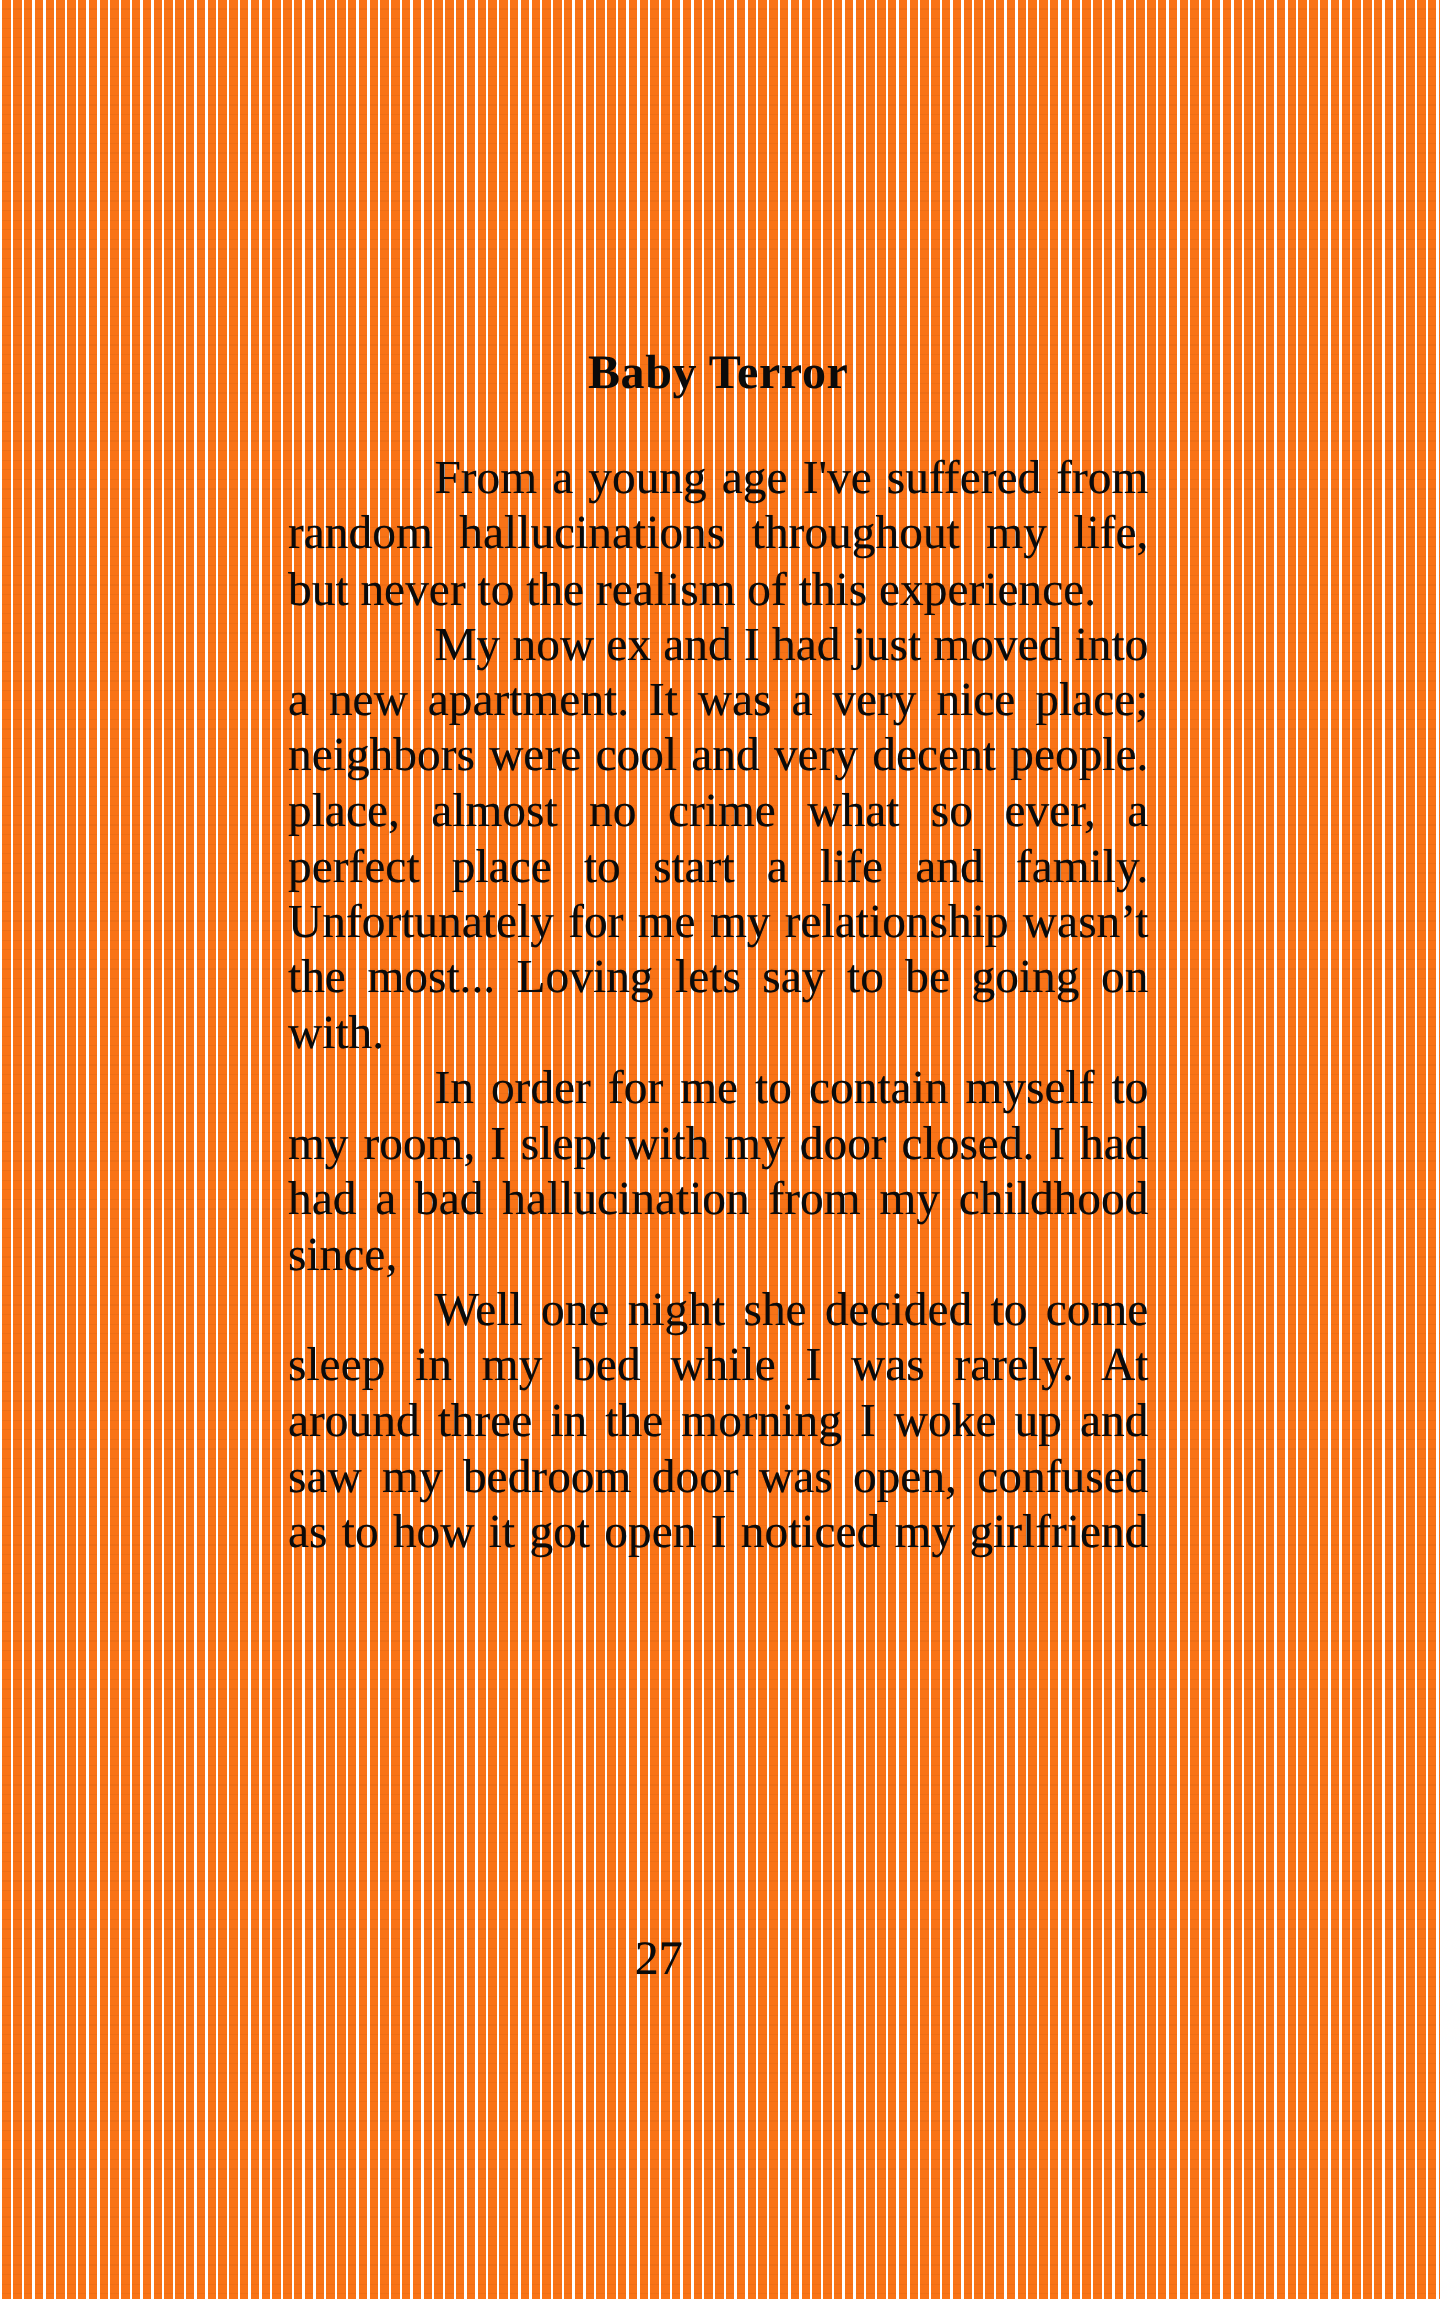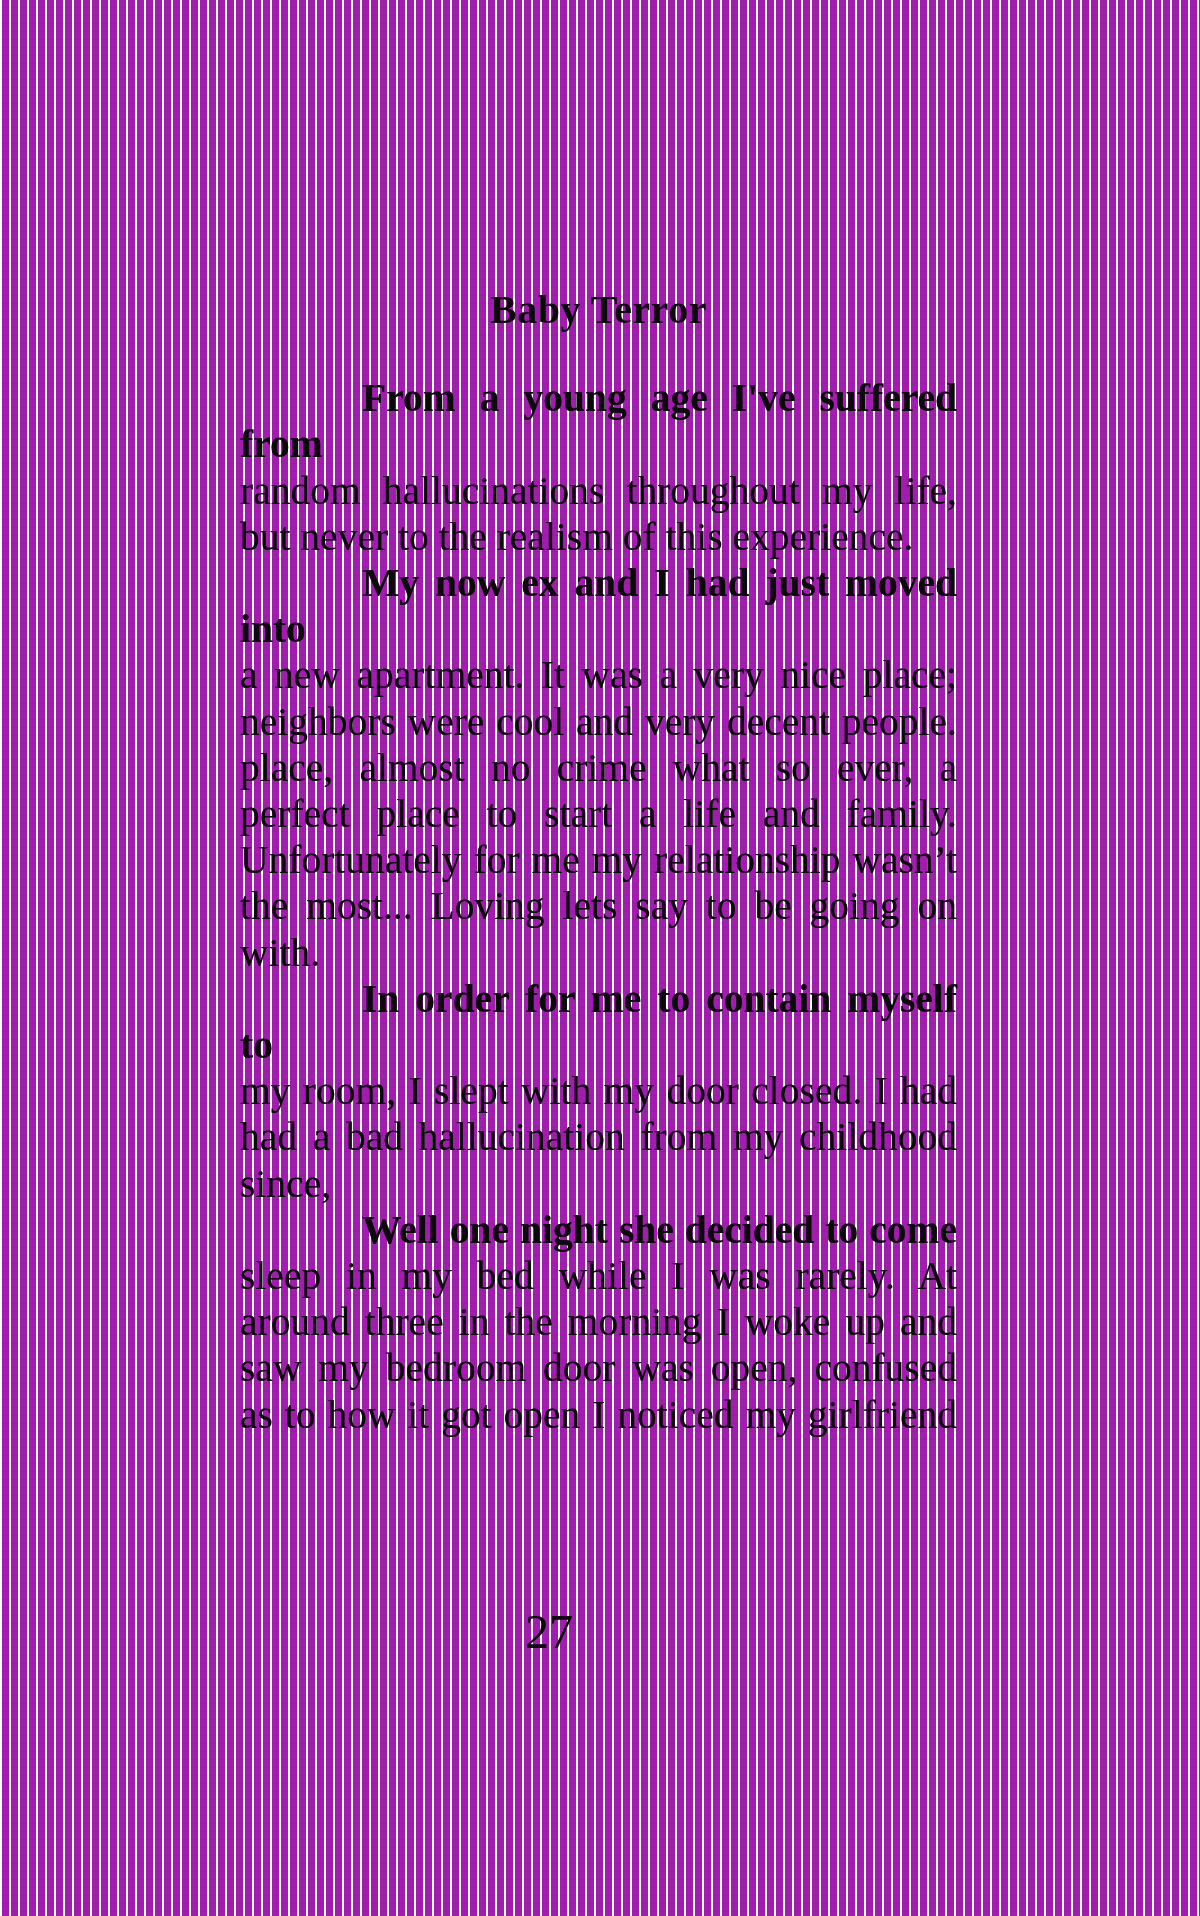--- a/index.html
+++ b/index.html
@@ -4,21 +4,21 @@
 <style>
   html, body {
     margin: 0;
     padding: 0;
     background: #ffffff;
   }
   .page {
     position: relative;
     width: 1200px;
     height: 1916px;
-    background: #a21caf;
+    background: #f97316;
     overflow: hidden;
     font-family: "Liberation Serif", "DejaVu Serif", serif;
     color: #0a0a0a;
   }
   
   .page::before {
     content: "";
     position: absolute;
     inset: 0;
     background-image:
@@ -42,33 +42,32 @@
   }
   .line {
     font-size: 39.5px;
     line-height: 46.2px;
     text-align: justify;
     text-align-last: justify;
     text-shadow: 0 0 0.6px rgba(0,0,0,0.5);
   }
   .line.first {
     text-indent: 122px;
-    font-weight: bold;
   }
   .line.left {
     text-align: right;
     text-align-last: left;
   }
   .page-number {
     position: absolute;
     top: 1609px;
     left: 0;
     width: 1098px;
     text-align: center;
-    font-size: 48px;
+    font-size: 40px;
     line-height: 46px;
     text-shadow: 0 0 0.6px rgba(0,0,0,0.5);
   }
 </style>
 </head>
 <body>
 
 <div class="page">
   <div class="text-block">
 

